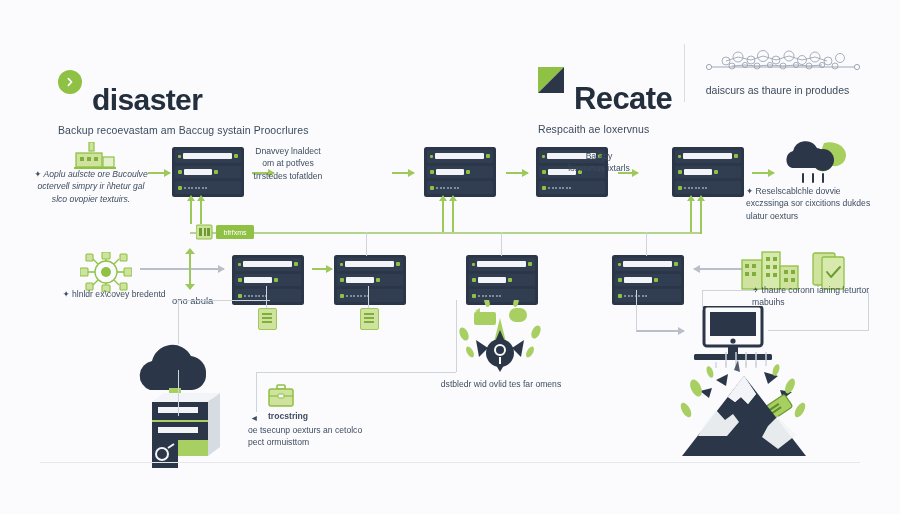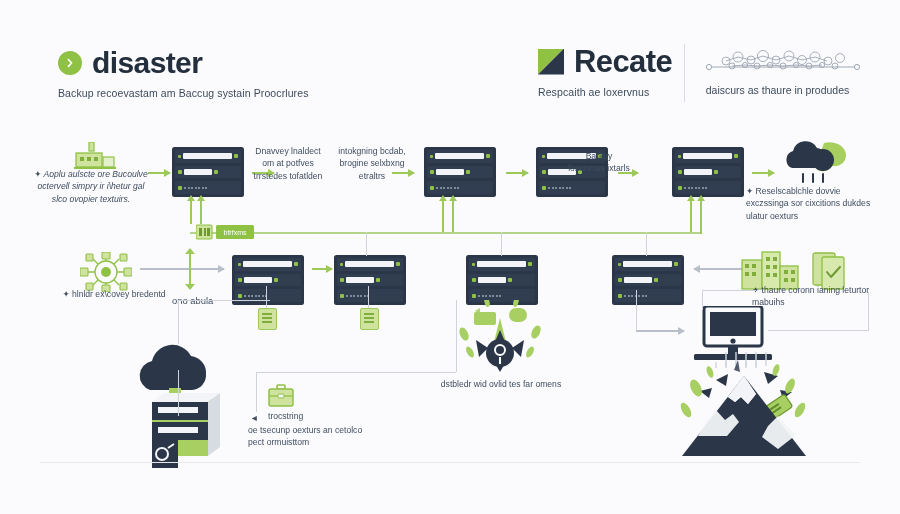--- a/index.html
+++ b/index.html
@@ -8,21 +8,21 @@
     background:#fbfbfd;
     font-family:"Liberation Sans","DejaVu Sans",sans-serif;
     color:#2b3a4a;
   }
   #canvas{position:relative;width:900px;height:514px;}
 
   
   .hdr-left{position:absolute;left:58px;top:48px;}
   .hdr-right{position:absolute;left:538px;top:46px;}
   .hdr-title-row{display:flex;align-items:center;gap:10px;}
-  .title-txt{font-size:30px;font-weight:700;letter-spacing:-0.6px;color:#242f3e;line-height:1;}
+  .title-txt{font-size:30px;font-weight:700;letter-spacing:-0.6px;color:#242f3e;line-height:1;margin-top:37px;}
   .title-txt.big{font-size:31px;}
   .subtitle{font-size:10.5px;color:#3c4a5c;margin-top:9px;letter-spacing:.1px;white-space:nowrap;}
 
   .circ-icon{width:24px;height:24px;border-radius:50%;background:#8fc144;
     display:flex;align-items:center;justify-content:center;}
   .tri-icon{width:26px;height:26px;position:relative;}
   .tri-icon .g{position:absolute;inset:0;background:#8fc144;
     clip-path:polygon(0 0,100% 0,0 100%);}
   .tri-icon .d{position:absolute;inset:0;background:#2b3748;
     clip-path:polygon(100% 0,100% 100%,0 100%);}
@@ -169,21 +169,20 @@
           <i></i>
           <i></i>
           <i></i>
           <i></i>
         </span>
       </div>
   </div>
 
   <div class="arrow" style="left:252px;top:172px;width:22px;"></div>
   <div class="txt" style="left:252px;top:145px;width:72px;">Dnavvey lnaldect om at potfves trrstedes tofatlden</div>
-  <div class="txt" style="left:336px;top:145px;width:72px;">intokgning bcdab, brogine selxbxng etraltrs</div>
   <div class="arrow" style="left:392px;top:172px;width:22px;"></div>
 
   <div class="rack" style="left:424px;top:147px;">
     <div class="ru">
         <span class="led sm"></span>
         <span class="bar"></span>
         <span class="led"></span>
       </div>
     <div class="ru">
         <span class="led"></span>
@@ -543,21 +542,21 @@
 
   <div class="node" style="left:268px;top:384px;">
     <svg width="26" height="24" viewBox="0 0 26 24">
       <rect x="9" y="1" width="8" height="4" rx="1" fill="none" stroke="#8fc144" stroke-width="1.6"></rect>
       <rect x="1" y="5" width="24" height="17" rx="2" fill="#cfe39f" stroke="#8fc144" stroke-width="1.5"></rect>
       <path d="M1 12h24" stroke="#8fc144" stroke-width="1.3"></path>
       <rect x="10" y="10" width="6" height="4" rx="1" fill="#f2f4f7" stroke="#8fc144" stroke-width="1"></rect>
     </svg>
   </div>
   <div class="txt l" style="left:250px;top:412px;width:20px;">◄</div>
-  <div class="txt l" style="left:268px;top:410px;width:60px;font-weight:400;">trocstring</div>
+  <div class="txt l" style="left:268px;top:410px;width:60px;font-weight:700;">trocstring</div>
   <div class="txt l" style="left:248px;top:424px;width:130px;">oe tsecunp oexturs an cetolco pect ormuisttom</div>
   <div class="line" style="left:256px;top:372px;width:1px;height:40px;"></div>
 
   <div class="line" style="left:178px;top:370px;width:1px;height:46px;"></div>
   <div class="line" style="left:256px;top:372px;width:200px;height:1px;"></div>
   <div class="line" style="left:456px;top:300px;width:1px;height:72px;"></div>
 
   <div class="node" style="left:668px;top:352px;">
     <svg width="150" height="112" viewBox="0 0 150 112">
       <g stroke="#cfd4dc" stroke-width="1.4">

